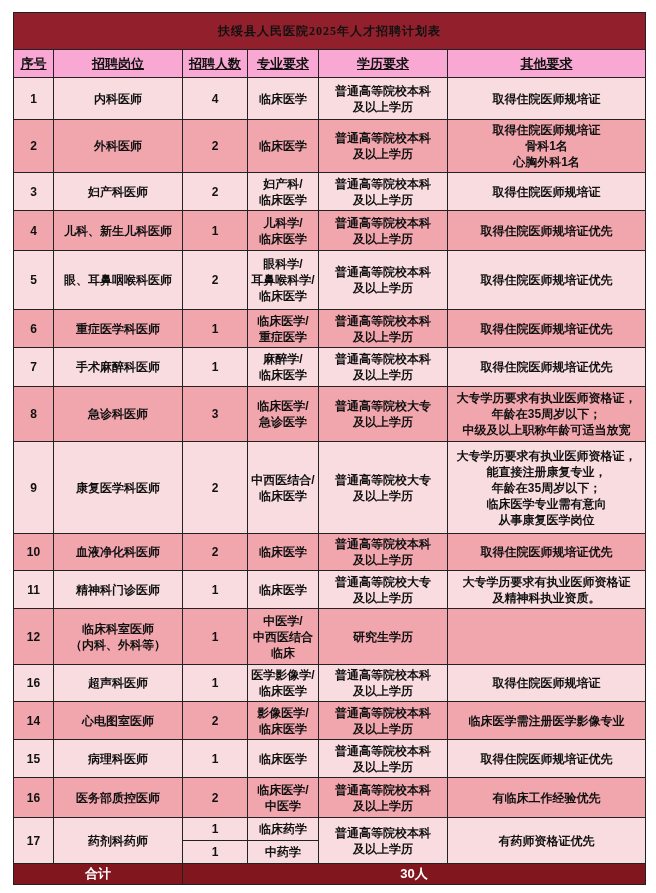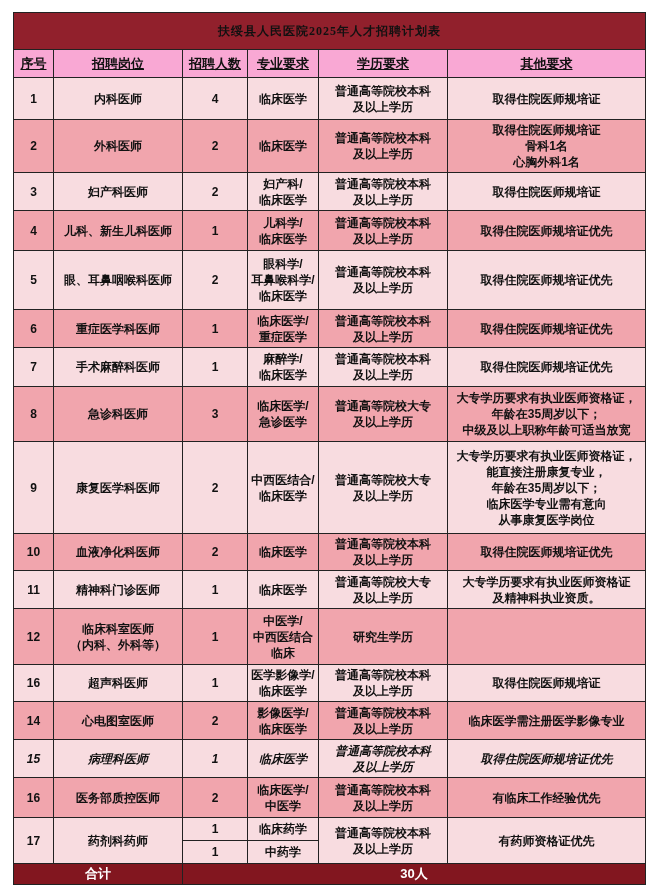--- a/index.html
+++ b/index.html
@@ -222,21 +222,21 @@
         <tr class="dark" style="height: 38px;">
       <td>14</td>
       <td>心电图室医师</td>
       <td>2</td>
       <td>影像医学/
 临床医学</td>
       <td>普通高等院校本科
 及以上学历</td>
       <td>临床医学需注册医学影像专业</td>
     </tr>
-        <tr class="light" style="height: 38px; font-style: italic;">
+        <tr class="light" style="height: 38px;">
       <td>15</td>
       <td>病理科医师</td>
       <td>1</td>
       <td>临床医学</td>
       <td>普通高等院校本科
 及以上学历</td>
       <td>取得住院医师规培证优先</td>
     </tr>
         <tr class="dark" style="height: 40px;">
       <td>16</td>

